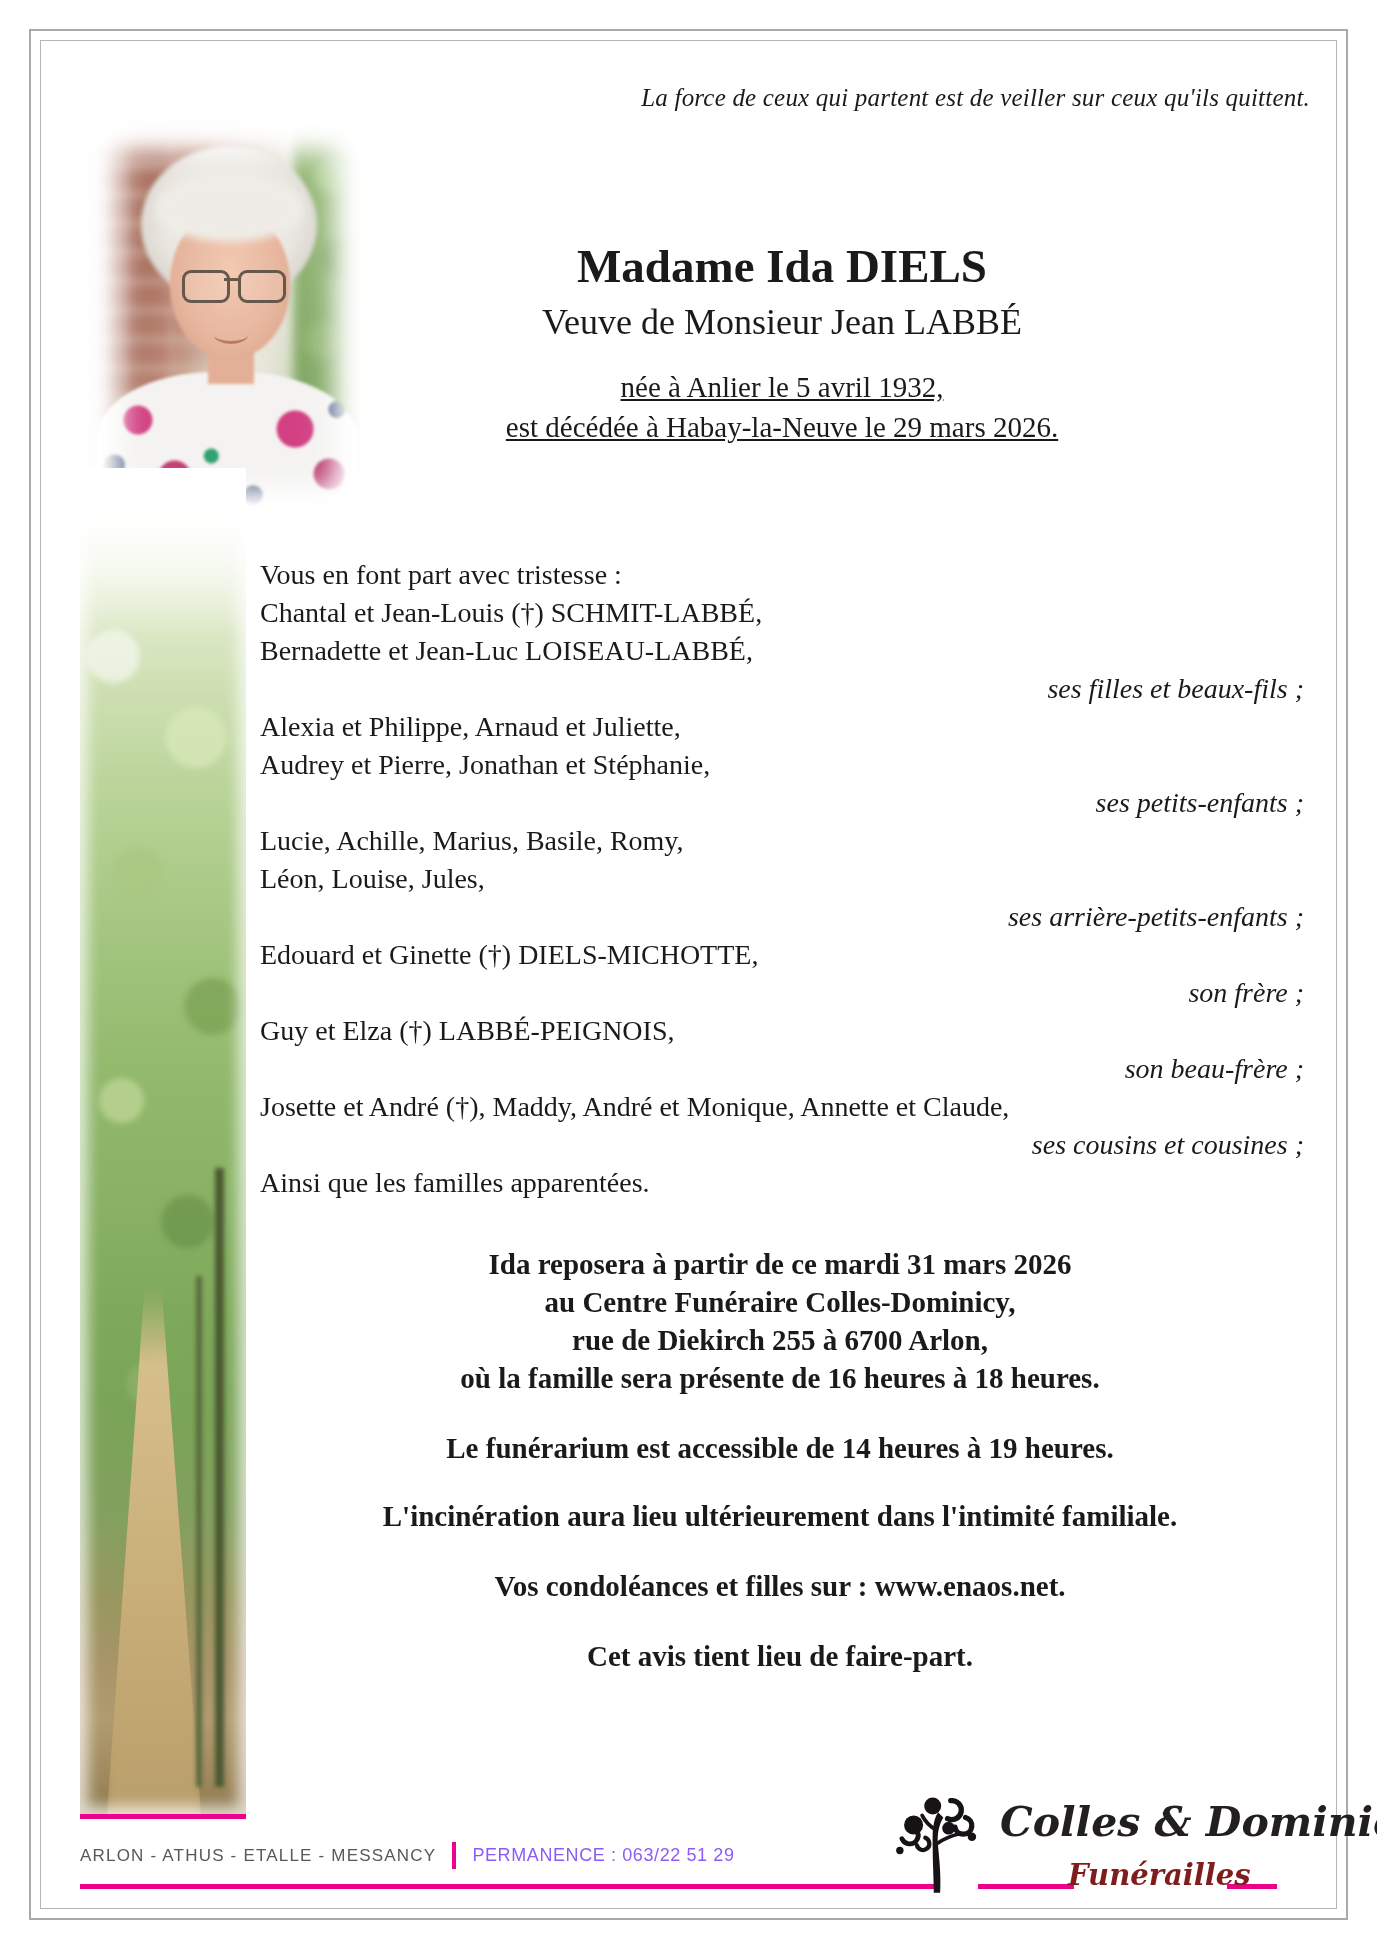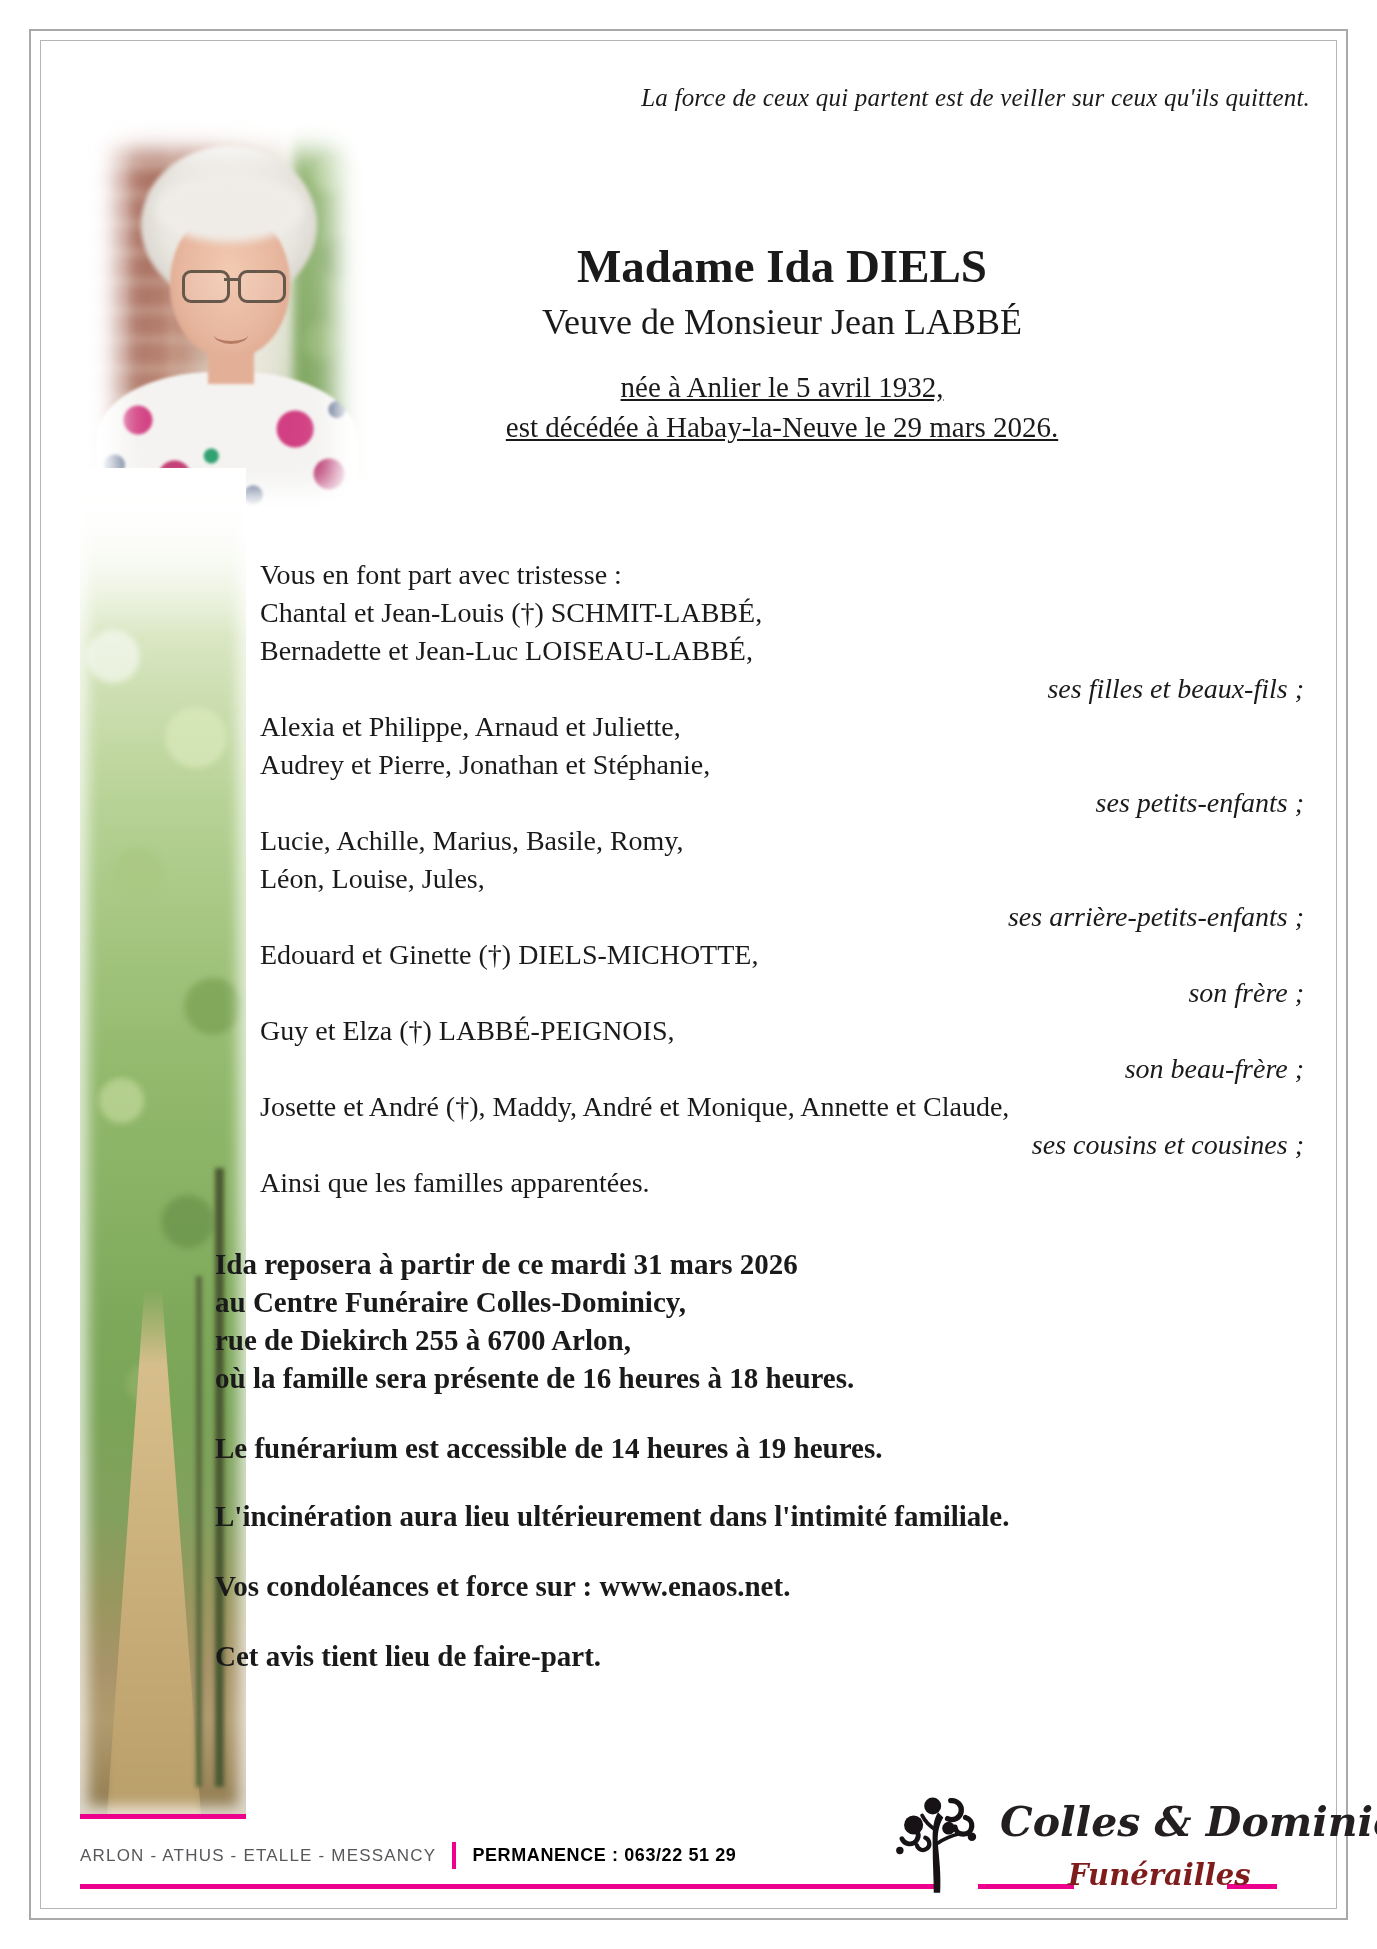--- a/index.html
+++ b/index.html
@@ -20,21 +20,21 @@
   .subtitle { font-size:36px; line-height:44px; margin-top:8px; }
   .vitals   { font-size:29px; line-height:40px; margin-top:23px;text-decoration:underline; }
 
   
   .family-block { position:absolute; top:556px; left:260px; width:1044px;
                   font-size:28px; line-height:38px; }
   .fam-line.right { text-align:right; font-style:italic; }
 
   
   .ceremony-block { position:absolute; top:1245px; left:215px; width:1130px;
-                    font-weight:bold; font-size:29px; line-height:38px; }
+                    text-align:center; font-weight:bold; font-size:29px; line-height:38px; }
   .cer-p { margin:0; }
   .cer-p.g1 { margin-top:32px; } .cer-p.g2 { margin-top:30px; }
   .cer-p.g3 { margin-top:30px; } .cer-p.g4 { margin-top:32px; } .cer-p.g5 { margin-top:32px; }
 
   
   .portrait { position:absolute; left:88px; top:120px; width:278px; height:400px; overflow:hidden; }
   .portrait * { position:absolute; }
   .po-bg { inset:-16px; filter:blur(7px);
     background:linear-gradient(100deg,#b07566 0%,#a96e5e 26%,#bd8a77 38%,#d8c8b8 50%,
                #ece9df 58%,#dfe2d2 66%,#9fbc80 78%,#79a258 90%,#6f9a50 100%); }
@@ -93,21 +93,21 @@
   .fo-topfade { left:0; right:0; top:0; height:170px;
     background:linear-gradient(180deg,#ffffff 0%,rgba(255,255,255,.9) 35%,rgba(255,255,255,.5) 65%,rgba(255,255,255,0) 100%); }
   .fo-edge { inset:0; box-shadow:inset 0 0 14px 8px rgba(255,255,255,.7); }
   .photo-underline { position:absolute; left:80px; top:1814px; width:166px; height:5px; }
 
   
   .footer-row { position:absolute; left:80px; top:1842px; display:flex; align-items:center; gap:16px;
                 font-family:"Liberation Sans",sans-serif; }
   .footer-locations { font-size:17px; letter-spacing:1.2px; color:#57585b; }
   .footer-sep { width:4px; height:27px; }
-  .footer-permanence { font-size:18px; letter-spacing:0.6px; color:#000000; font-weight:bold; }
+  .footer-permanence { font-size:18px; letter-spacing:0.6px; color:#8b5cf6; font-weight:normal; }
 
   .pink { background:#ec008c; }
   .rule-main { position:absolute; left:80px; top:1884px; width:860px; height:5px; }
   .rule-mid  { position:absolute; left:978px; top:1884px; width:96px; height:5px; }
   .rule-dash { position:absolute; left:1227px; top:1884px; width:50px; height:5px; }
 
   .brand-tree { position:absolute; left:884px; top:1790px; width:108px; height:106px; }
   .brand-name { position:absolute; left:1000px; top:1798px; width:310px; text-align:center;
                 font-family:"DejaVu Serif",serif; font-style:italic; font-weight:bold;
                 font-size:41px; color:#231f20; white-space:nowrap; }
@@ -188,21 +188,21 @@
       <div>rue de Diekirch 255 à 6700 Arlon,</div>
       <div>où la famille sera présente de 16 heures à 18 heures.</div>
     </div>
     <div class="cer-p g1">
       <div>Le funérarium est accessible de 14 heures à 19 heures.</div>
     </div>
     <div class="cer-p g3">
       <div>L'incinération aura lieu ultérieurement dans l'intimité familiale.</div>
     </div>
     <div class="cer-p g4">
-      <div>Vos condoléances et force sur : www.enaos.net.</div>
+      <div>Vos condoléances et filles sur : www.enaos.net.</div>
     </div>
     <div class="cer-p g5">
       <div>Cet avis tient lieu de faire-part.</div>
     </div>
   </div>
 
   <div class="footer-row">
     <span class="footer-locations">ARLON - ATHUS - ETALLE - MESSANCY</span>
     <span class="footer-sep pink"></span>
     <span class="footer-permanence">PERMANENCE : 063/22 51 29</span>

